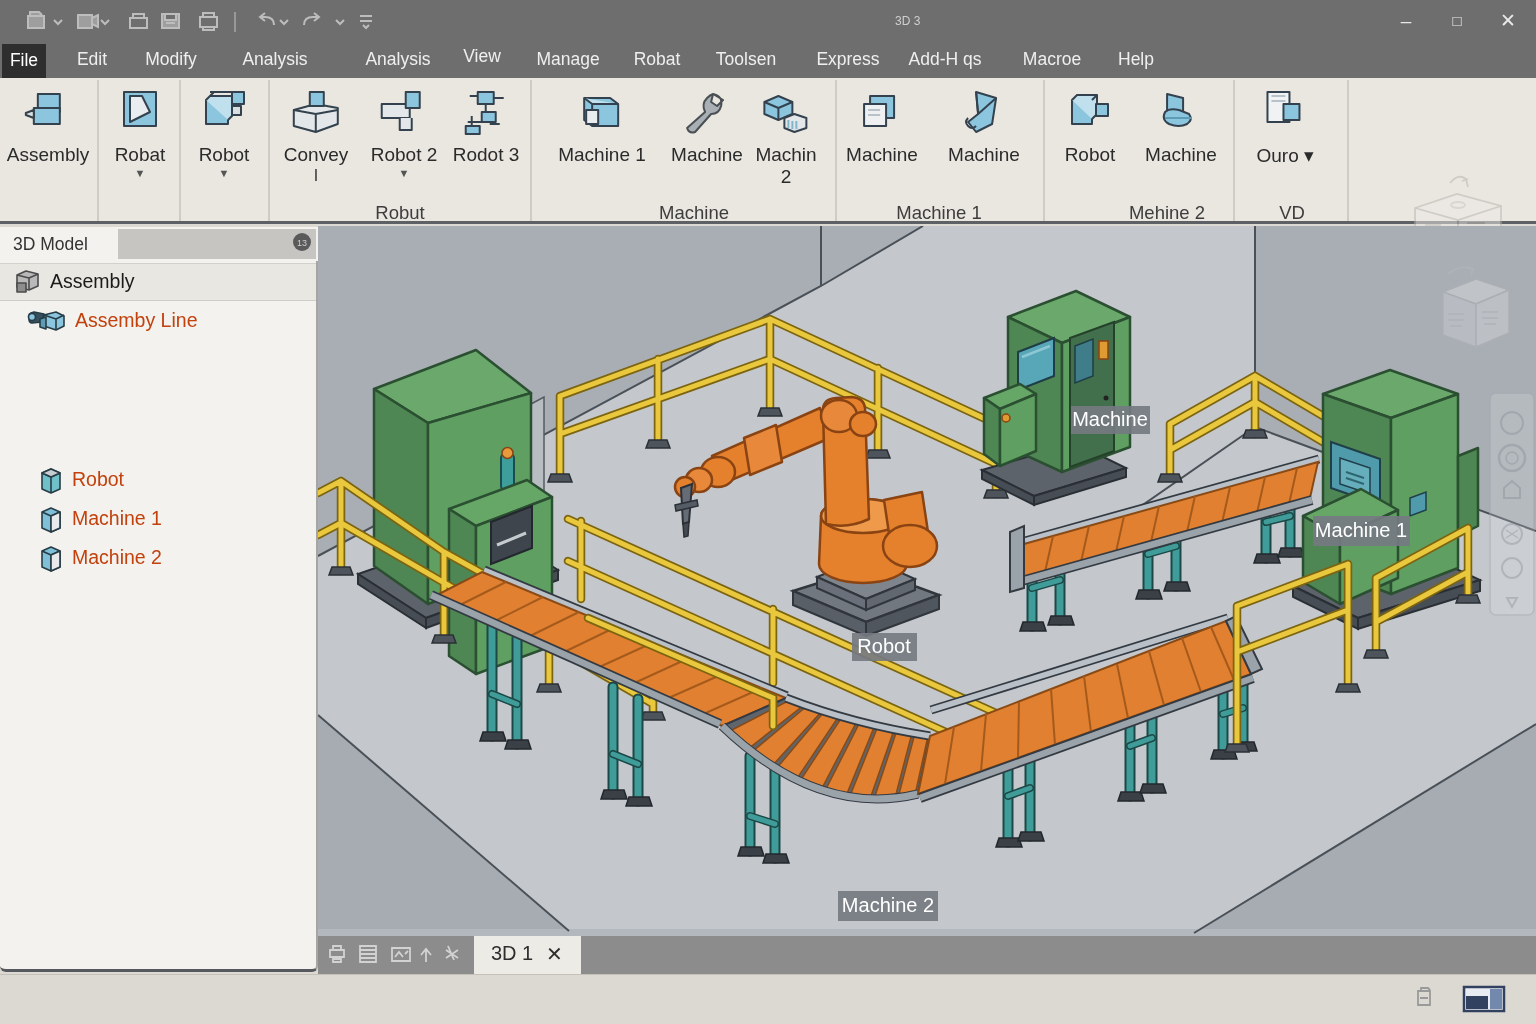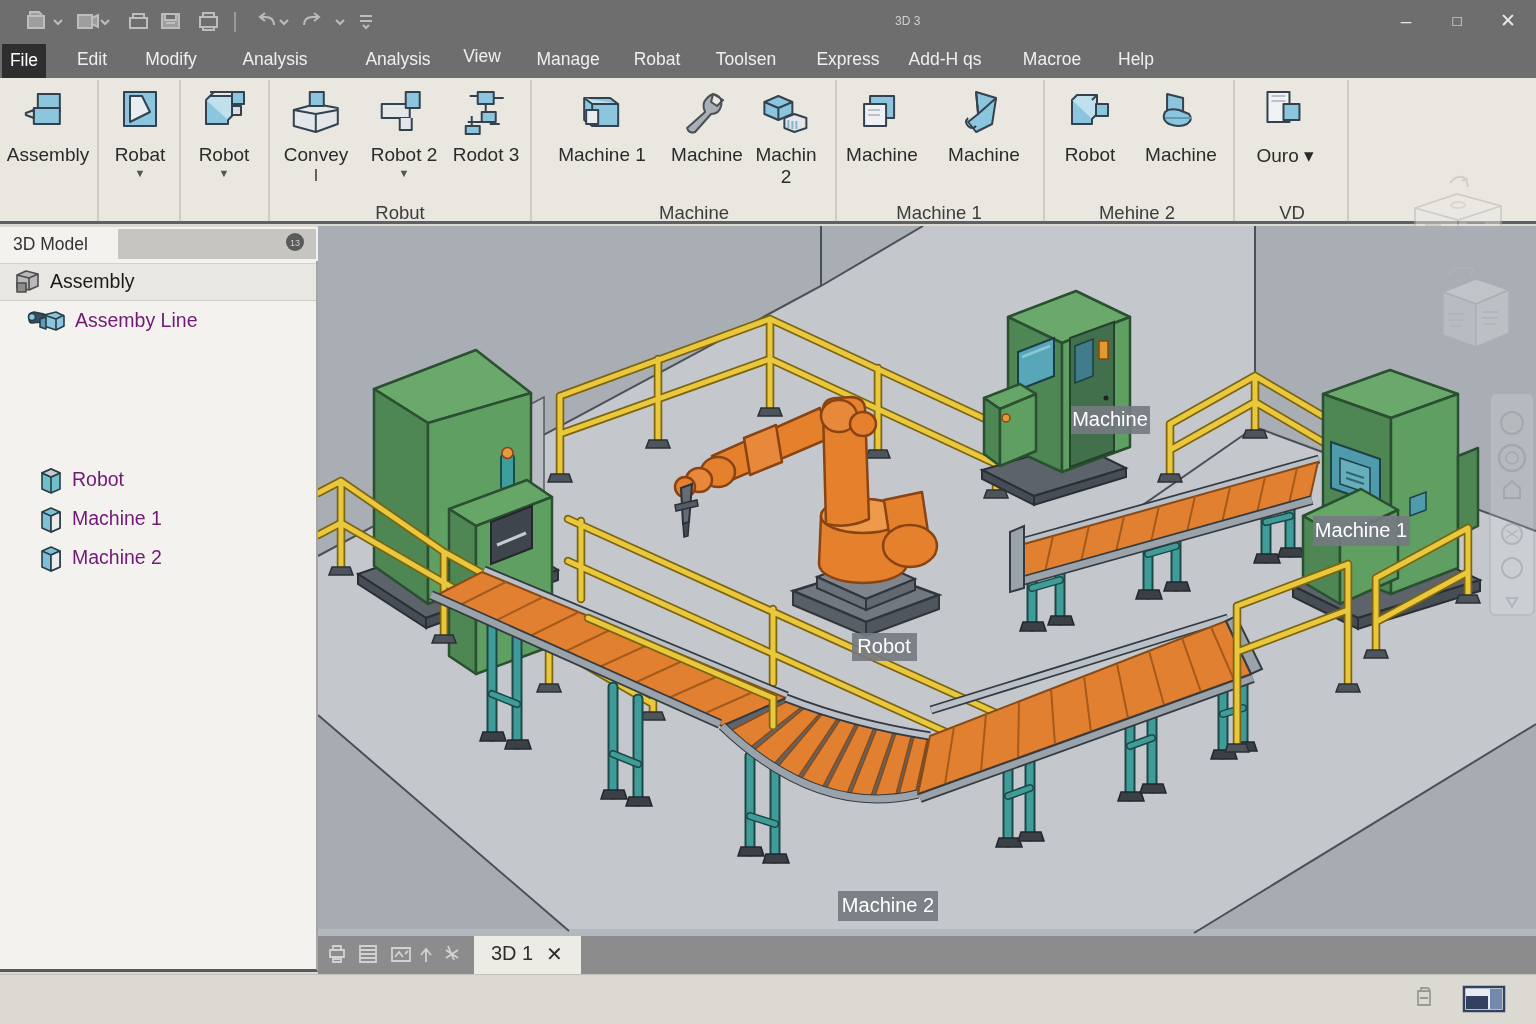--- a/index.html
+++ b/index.html
@@ -14,28 +14,28 @@
   #wtitle { position:absolute; left:895px; top:0; width:120px; height:42px; line-height:42px; color:#cfcfcf; font-size:12px; text-align:left; }
   .winbtn { position:absolute; top:0; width:46px; height:42px; color:#e9e9e9; font-size:19px; text-align:center; line-height:42px; }
   
   #ribbon { position:absolute; left:0; top:78px; width:1536px; height:146px; background:#eae7e1; border-bottom:3px solid #5d6165; }
   .rsep { position:absolute; top:2px; width:2px; height:141px; background:#cfccc5; }
   .rbtn { position:absolute; top:0; transform:translateX(-50%); text-align:center; color:#2b2b2b; }
   .rbtn .lbl { font-size:19px; margin-top:2px; white-space:nowrap; }
   .rbtn .drop { font-size:11px; color:#555; margin-top:1px; }
   .glabel { position:absolute; top:124px; transform:translateX(-50%); font-size:18.5px; color:#3d3d3d; }
   
-  #panel { position:absolute; left:0; top:227px; width:318px; height:745px; background:#f3f2ee; border-right:2px solid #a7a5a1; border-bottom:3px solid #55595d; }
+  #panel { position:absolute; left:0; top:227px; width:318px; height:745px; background:#f3f2ee; border-right:2px solid #a7a5a1; border-bottom:3px solid #55595d;border-radius:6px; }
   #phead { position:absolute; left:0; top:0; width:318px; height:34px; background:#f3f2ee; }
   #phead .t { position:absolute; left:13px; top:7px; font-size:17.5px; color:#333; }
-  #ptab { position:absolute; left:118px; top:2px; width:198px; height:30px; background:#c7c5c1; }
+  #ptab { position:absolute; left:118px; top:2px; width:198px; height:30px; background:#c7c5c1;padding-left:7px; }
   #arow { position:absolute; left:0; top:36px; width:316px; height:38px; background:#e9e7e2; border-top:1px solid #d3d1cc; border-bottom:1px solid #cfcdc8; }
   #arow .t { position:absolute; left:50px; top:6px; font-size:19.5px; color:#1b1b1b; }
   .trow { position:absolute; left:0; width:316px; height:38px; }
-  .trow .t { position:absolute; left:72px; top:6px; font-size:19.5px; color:#701a75; }
+  .trow .t { position:absolute; left:72px; top:6px; font-size:19.5px; color:#c2410c; }
   
   #tabstrip { position:absolute; left:318px; top:936px; width:1218px; height:54px; background:#8c8c8c; }
   #tabbox { position:absolute; left:156px; top:0; width:107px; height:38px; background:#edebe6; color:#2e2e2e; font-size:20px; }
   #statusbar { position:absolute; left:0; top:974px; width:1536px; height:50px; background:#dcd9d3; border-top:1px solid #c4c1bb; }
 </style>
 </head>
 <body>
 <div id="app">
 <div id="titlebar">
   <svg class="abs" style="left:0;top:0" width="420" height="42" viewBox="0 0 420 42">
@@ -80,21 +80,21 @@
   <div class="rsep" style="left:179px"></div>
   <div class="rsep" style="left:268px"></div>
   <div class="rsep" style="left:530px"></div>
   <div class="rsep" style="left:835px"></div>
   <div class="rsep" style="left:1043px"></div>
   <div class="rsep" style="left:1233px"></div>
   <div class="rsep" style="left:1347px"></div>
   <div class="glabel" style="left:400px">Robut</div>
   <div class="glabel" style="left:694px">Machine</div>
   <div class="glabel" style="left:939px">Machine 1</div>
-  <div class="glabel" style="left:1137px">Mehine 2</div>
+  <div class="glabel" style="left:1167px">Mehine 2</div>
   <div class="glabel" style="left:1292px">VD</div>
   <div class="rbtn" style="left:48px;top:10px">
     <svg width="56" height="50" viewBox="0 0 56 50">
           <g stroke="#33424e" stroke-width="2" stroke-linejoin="round">
       <rect x="18" y="6" width="22" height="18" fill="#8cc6de"></rect>
       <path d="M14 20 h26 v16 h-26 z" fill="#8cc6de"></path>
       <path d="M6 25 l8 -3 v8 l-8 -3 z" fill="#d9dee2"></path>
           </g>
         </svg>
     <div class="lbl">Assembly</div>

